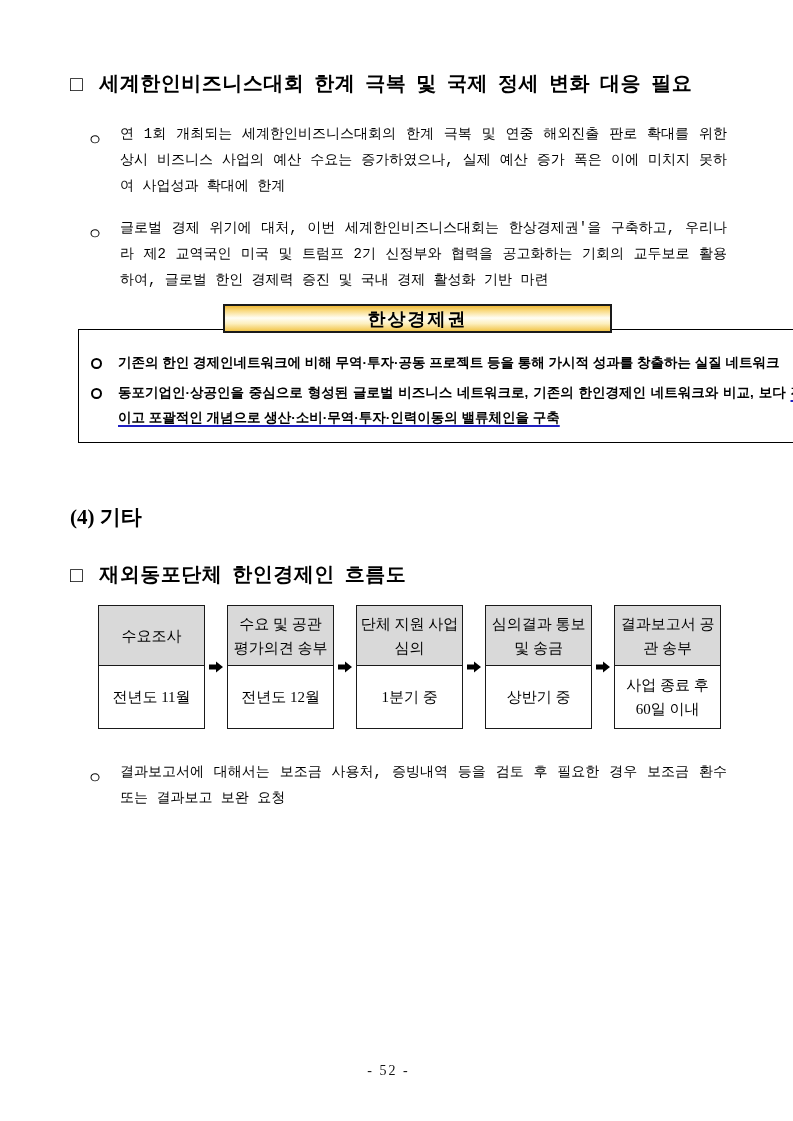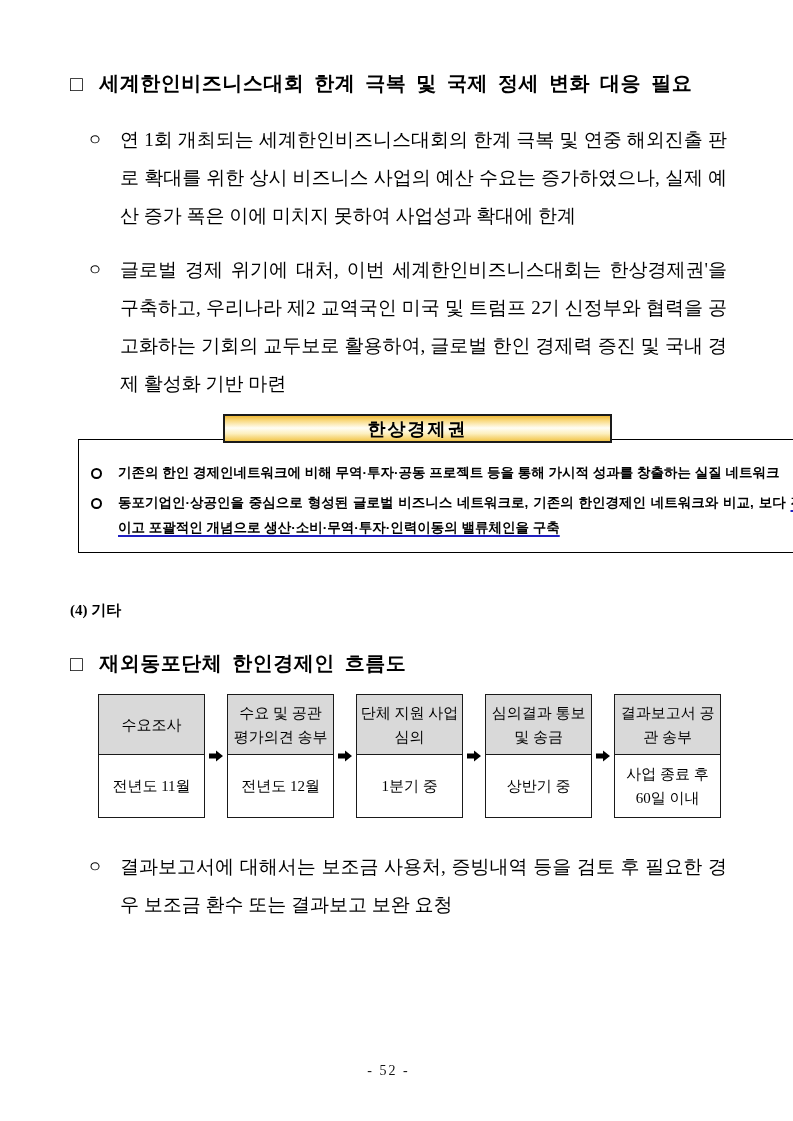--- a/index.html
+++ b/index.html
@@ -37,23 +37,24 @@
     margin-top: 24px;
   }
   .para .marker {
     flex: 0 0 50px;
     padding-left: 17px;
     font-size: 16px;
     line-height: 38px;
   }
   .para .ptext {
     flex: 1;
-    font-size: 19px;
-    line-height: 38px;
+    font-size: 14px;
+    line-height: 26px;
     text-align: justify;
+    font-family: Liberation Mono, monospace;
   }
 
   
   .infobox-wrap {
     position: relative;
     margin-left: 8px;
     width: 766px;
     margin-top: 36px;
   }
   .infobox {
@@ -105,24 +106,24 @@
   }
   .ul-blue {
     text-decoration: underline;
     text-decoration-color: #2020c0;
     text-decoration-thickness: 1.8px;
     text-underline-offset: 3px;
   }
 
   
   .section-label {
-    margin-top: 48px;
+    margin-top: 60px;
     font-family: "Liberation Serif", "DejaVu Serif", serif;
     font-weight: bold;
-    font-size: 15px;
+    font-size: 21px;
   }
 
   .heading2 { margin-top: 30px; }
 
   
   .flow {
     display: flex;
     align-items: center;
     margin-top: 17px;
     margin-left: 28px;

